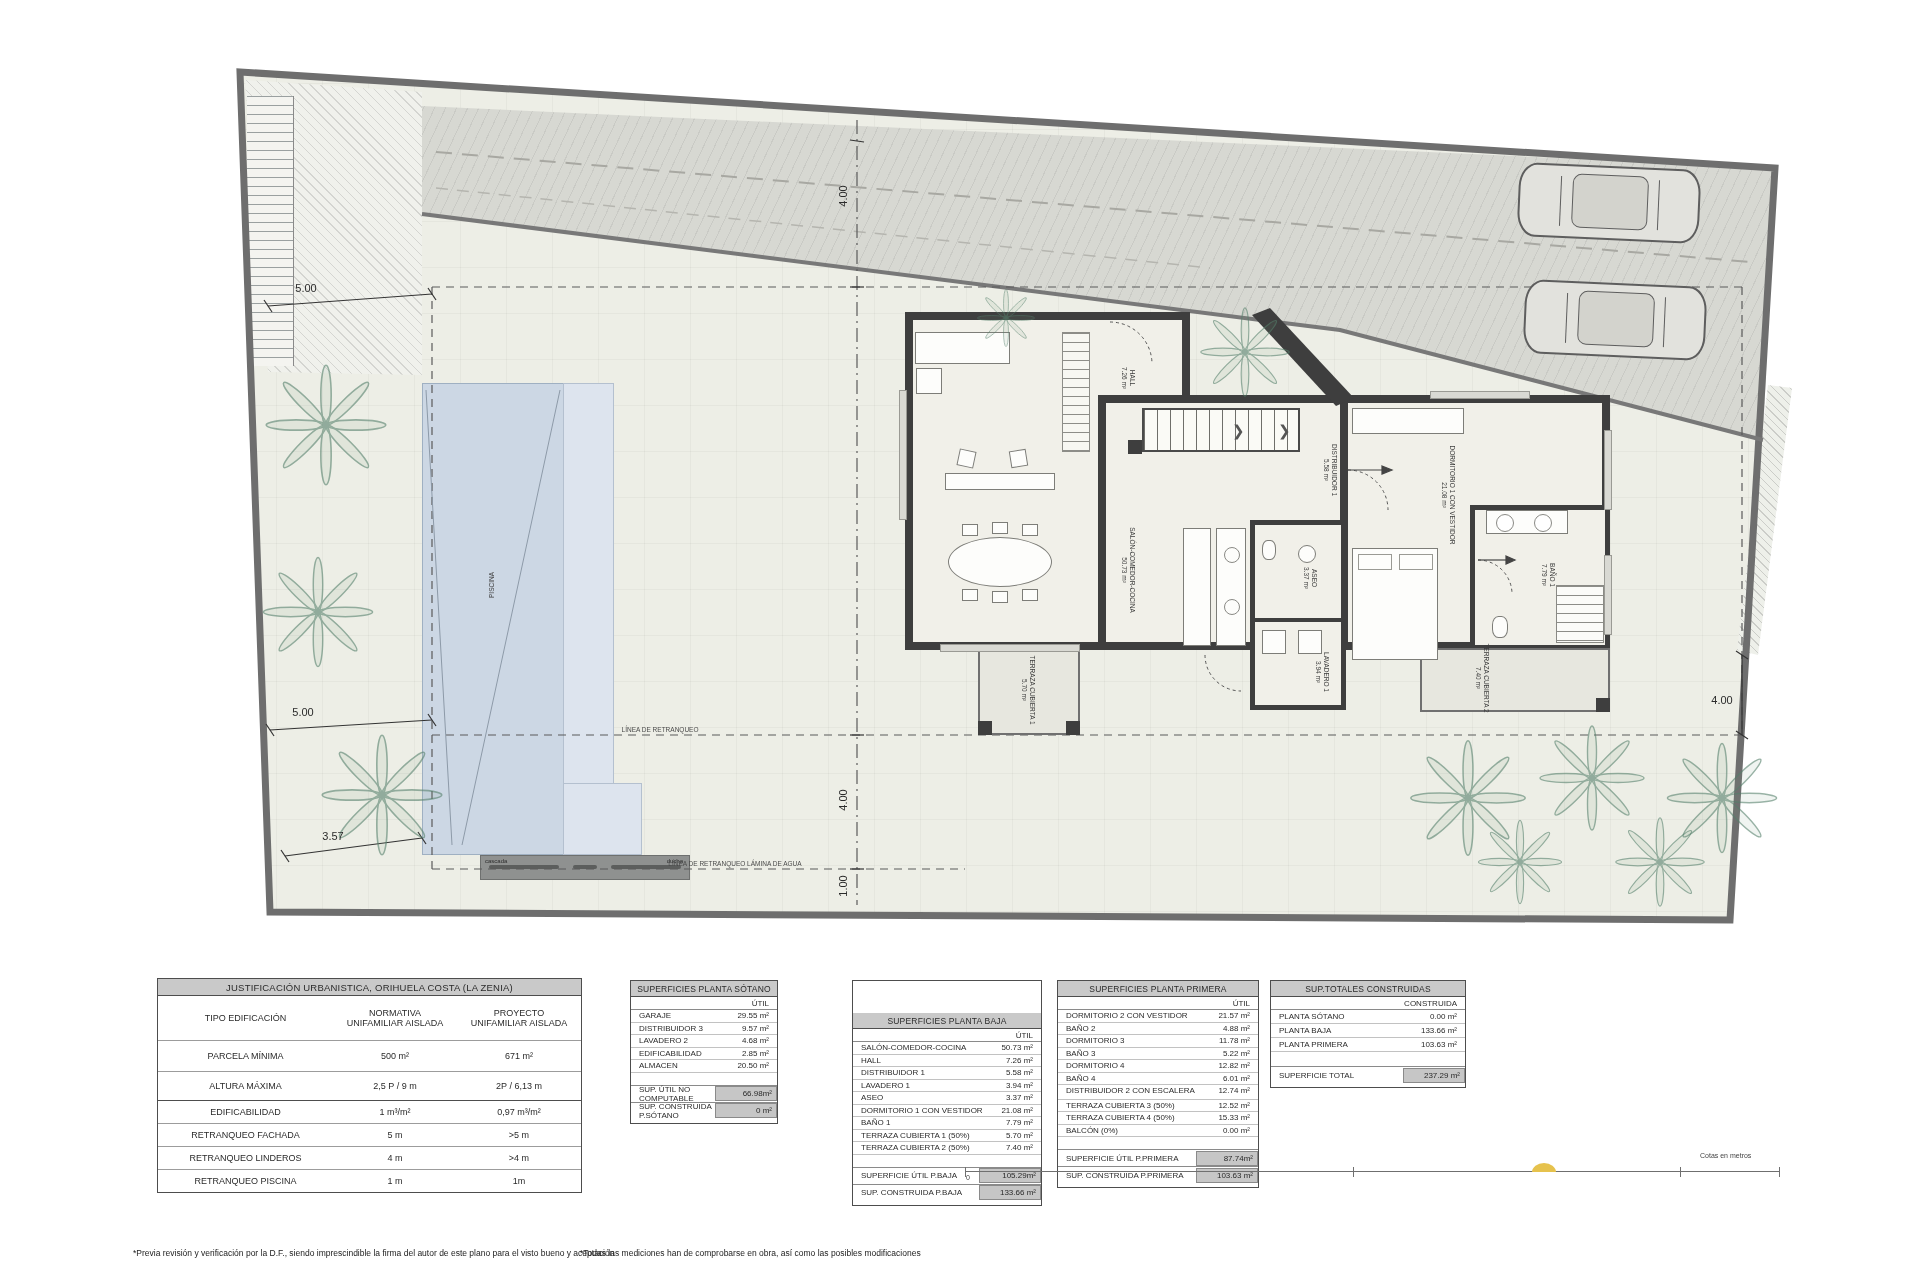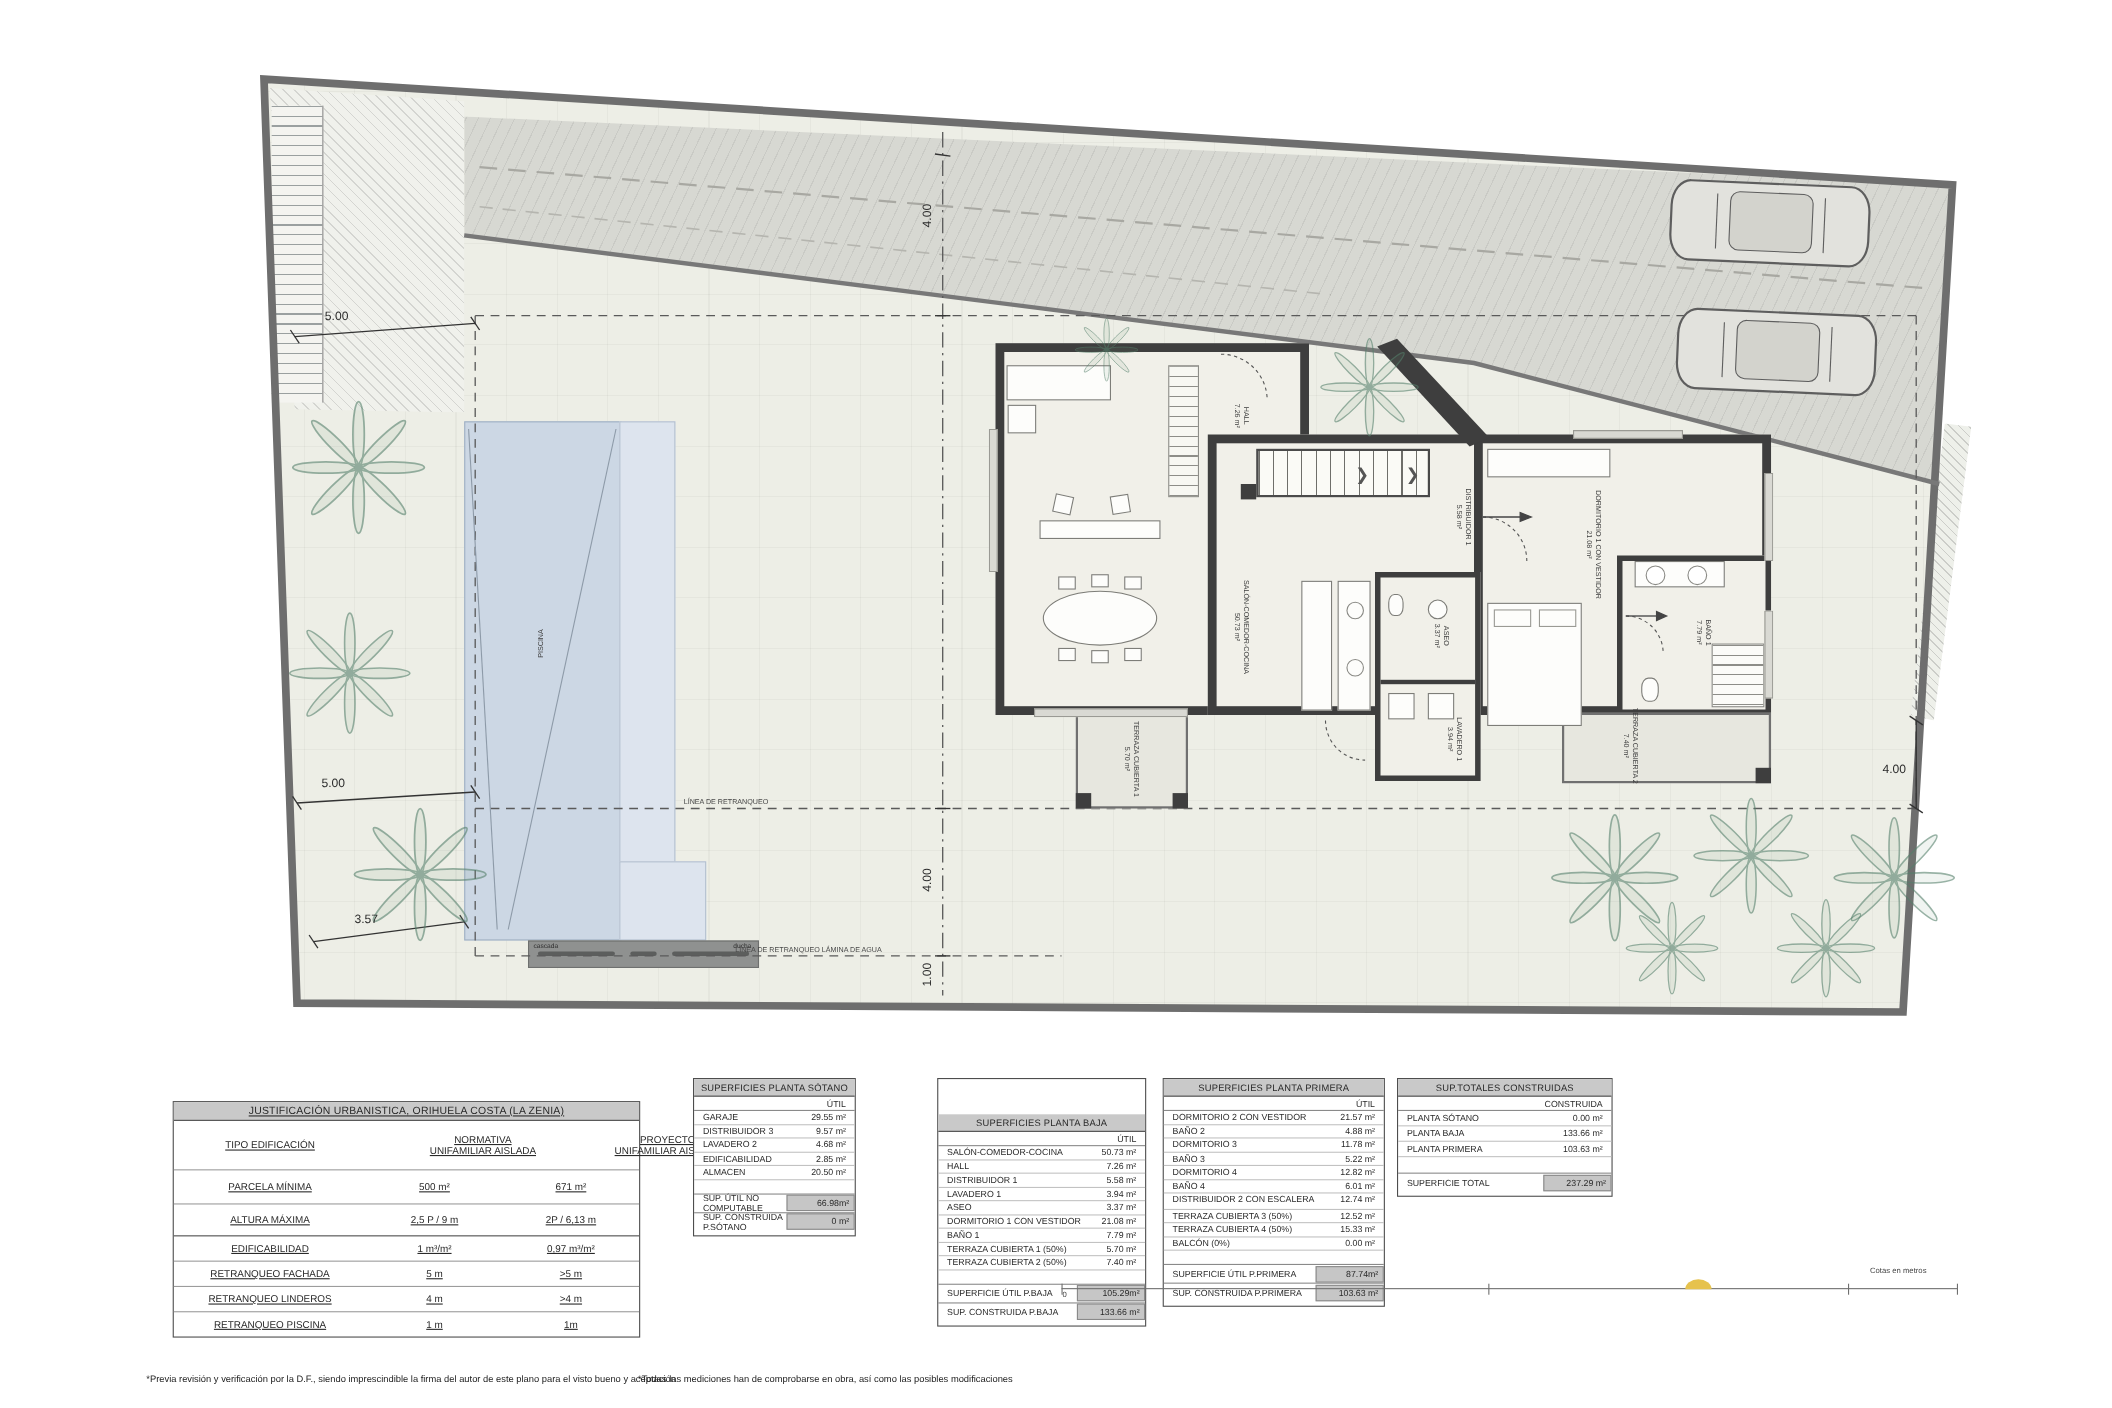--- a/index.html
+++ b/index.html
@@ -307,23 +307,23 @@
   <div class="dim" style="left:306px;top:288px;">5.00</div>
   <div class="dim" style="left:303px;top:712px;">5.00</div>
   <div class="dim" style="left:333px;top:836px;">3.57</div>
   <div class="dim" style="left:1722px;top:700px;">4.00</div>
   <div class="dim v" style="left:843px;top:800px;">4.00</div>
   <div class="dim v" style="left:843px;top:886px;">1.00</div>
 
   <div class="linelbl" style="left:660px;top:733px;">LÍNEA DE RETRANQUEO</div>
   <div class="linelbl" style="left:735px;top:867px;">LÍNEA DE RETRANQUEO LÁMINA DE AGUA</div>
 
-  <div id="t1" class="stable" style="left:157px;top:1001px;width:425px;text-decoration:underline;">
+  <div id="t1" class="stable" style="left:157px;top:978px;width:425px;">
     <div class="ttl">JUSTIFICACIÓN URBANISTICA, ORIHUELA COSTA (LA ZENIA)</div>
-    <div class="g hd" style="height:44px;gap:44px;">
+    <div class="g hd" style="height:44px;">
       <span>TIPO EDIFICACIÓN</span>
       <span><span>NORMATIVA</span><br><span>UNIFAMILIAR AISLADA</span></span>
       <span><span>PROYECTO</span><br><span>UNIFAMILIAR AISLADA</span></span>
     </div>
     <div class="g" style="height:30px;">
       <span>PARCELA MÍNIMA</span>
         <span>500 m²</span>
         <span>671 m²</span>
     </div>
     <div class="g thick" style="height:28px;">

